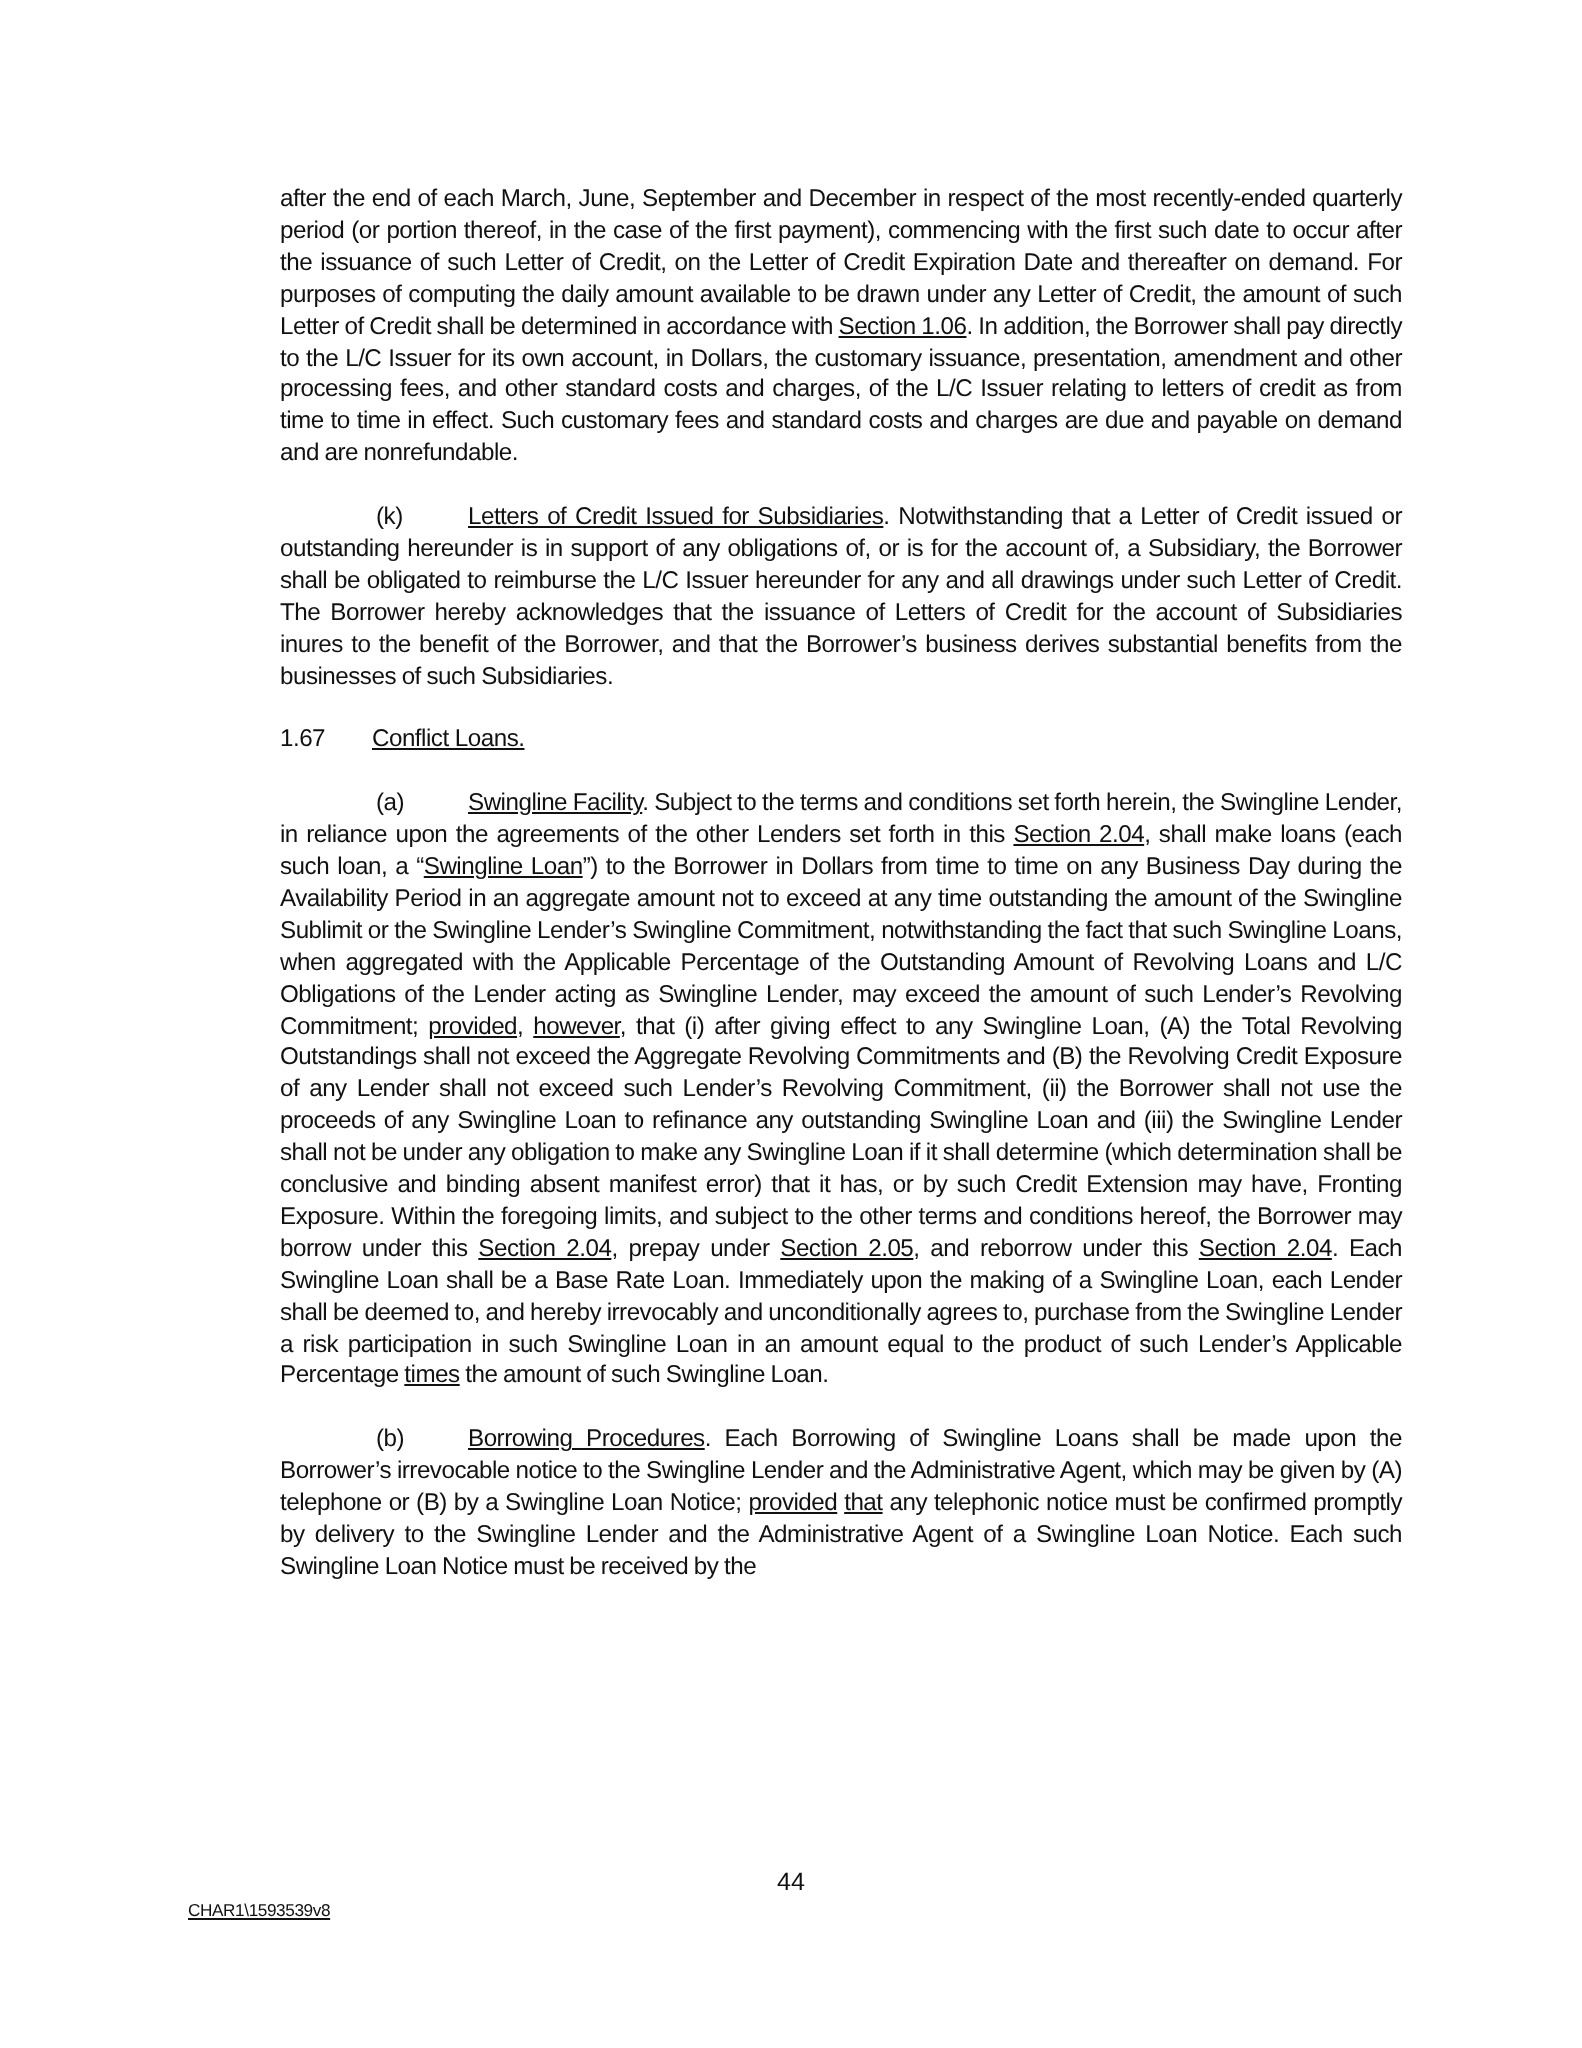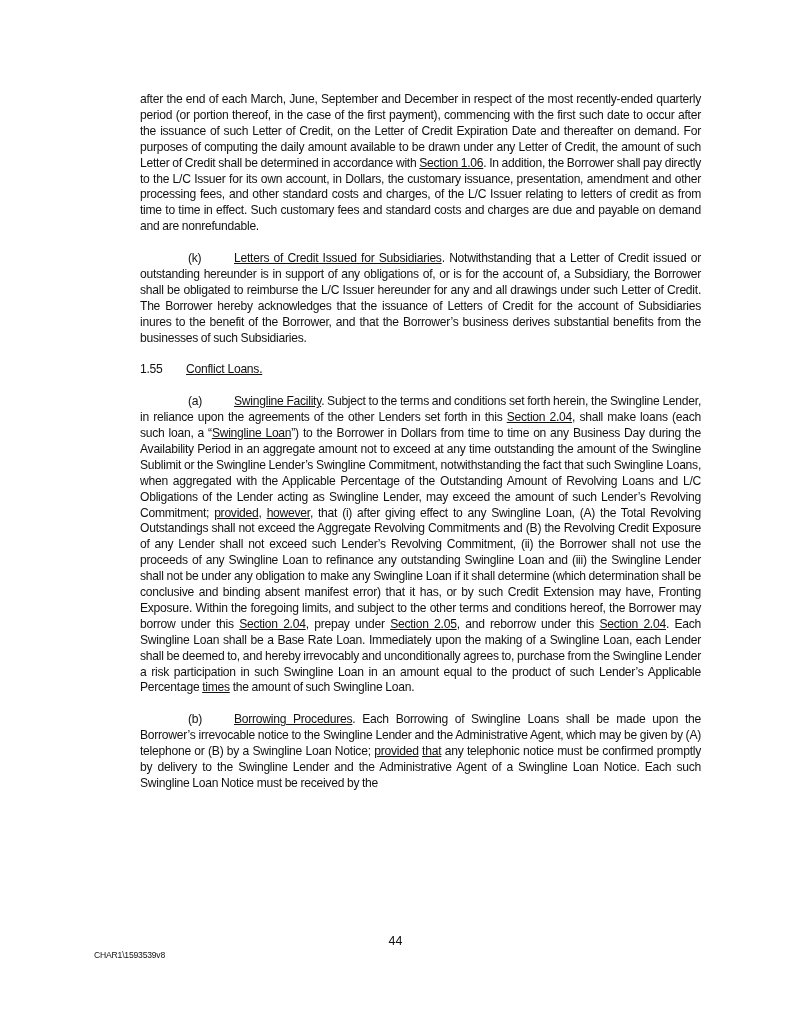--- a/index.html
+++ b/index.html
@@ -12,33 +12,33 @@
     margin: 0; font-size: 12.1px; line-height: 15.9px;
     text-align: justify; letter-spacing: -0.25px; word-spacing: -0.3px;
   }
   .gap { margin-top: 15.9px; }
   .indent { text-indent: 48px; }
   .sub { display: inline-block; width: 46px; text-indent: 0; }
   .u { text-decoration: underline; }
   .heading { font-size: 12.1px; line-height: 15.9px; letter-spacing: -0.25px; }
   .heading .num { display: inline-block; width: 46px; }
   .pagenum { position: absolute; top: 934px; left: 0; width: 791px; text-align: center; font-size: 12.5px; }
-  .footer-id { position: absolute; top: 950px; left: 94px; font-size: 8.6px; letter-spacing: -0.2px; }
+  .footer-id { position: absolute; top: 950px; left: 94px; font-size: 8.6px; letter-spacing: -0.2px; text-decoration: underline; }
 </style>
 </head>
 <body>
 
 <div class="page">
 
   <p><span>after the end of each March, June, September and December in respect of the most recently-ended quarterly period (or portion thereof, in the case of the first payment), commencing with the first such date to occur after the issuance of such Letter of Credit, on the Letter of Credit Expiration Date and thereafter on demand.  For purposes of computing the daily amount available to be drawn under any Letter of Credit, the amount of such Letter of Credit shall be determined in accordance with </span><span class="u">Section 1.06</span><span>.  In addition, the Borrower shall pay directly to the L/C Issuer for its own account, in Dollars, the customary issuance, presentation, amendment and other processing fees, and other standard costs and charges, of the L/C Issuer relating to letters of credit as from time to time in effect.  Such customary fees and standard costs and charges are due and payable on demand and are nonrefundable.</span></p>
 
 
   <p class="gap indent"><span class="sub">(k)</span><span class="u">Letters of Credit Issued for Subsidiaries</span><span>.  Notwithstanding that a Letter of Credit issued or outstanding hereunder is in support of any obligations of, or is for the account of, a Subsidiary, the Borrower shall be obligated to reimburse the L/C Issuer hereunder for any and all drawings under such Letter of Credit.  The Borrower hereby acknowledges that the issuance of Letters of Credit for the account of Subsidiaries inures to the benefit of the Borrower, and that the Borrower’s business derives substantial benefits from the businesses of such Subsidiaries.</span></p>
 
-  <div class="heading gap"><span class="num">1.55</span><span class="u">Conflict Loans.</span></div>
+  <div class="heading gap"><span class="num">1.67</span><span class="u">Conflict Loans.</span></div>
 
   <p class="gap indent"><span class="sub">(a)</span><span class="u">Swingline Facility</span><span>.  Subject to the terms and conditions set forth herein, the Swingline Lender, in reliance upon the agreements of the other Lenders set forth in this </span><span class="u">Section 2.04</span><span>, shall make loans (each such loan, a “</span><span class="u">Swingline Loan</span><span>”) to the Borrower in Dollars from time to time on any Business Day during the Availability Period in an aggregate amount not to exceed at any time outstanding the amount of the Swingline Sublimit or the Swingline Lender’s Swingline Commitment, notwithstanding the fact that such Swingline Loans, when aggregated with the Applicable Percentage of the Outstanding Amount of Revolving Loans and L/C Obligations of the Lender acting as Swingline Lender, may exceed the amount of such Lender’s Revolving Commitment; </span><span class="u">provided</span><span>, </span><span class="u">however</span><span>, that (i) after giving effect to any Swingline Loan, (A) the Total Revolving Outstandings shall not exceed the Aggregate Revolving Commitments and (B) the Revolving Credit Exposure of any Lender shall not exceed such Lender’s Revolving Commitment, (ii) the Borrower shall not use the proceeds of any Swingline Loan to refinance any outstanding Swingline Loan and (iii) the Swingline Lender shall not be under any obligation to make any Swingline Loan if it shall determine (which determination shall be conclusive and binding absent manifest error) that it has, or by such Credit Extension may have, Fronting Exposure.  Within the foregoing limits, and subject to the other terms and conditions hereof, the Borrower may borrow under this </span><span class="u">Section 2.04</span><span>, prepay under </span><span class="u">Section 2.05</span><span>, and reborrow under this </span><span class="u">Section 2.04</span><span>.  Each Swingline Loan shall be a Base Rate Loan.  Immediately upon the making of a Swingline Loan, each Lender shall be deemed to, and hereby irrevocably and unconditionally agrees to, purchase from the Swingline Lender a risk participation in such Swingline Loan in an amount equal to the product of such Lender’s Applicable Percentage </span><span class="u">times</span><span> the amount of such Swingline Loan.</span></p>
 
   <p class="gap indent"><span class="sub">(b)</span><span class="u">Borrowing Procedures</span><span>.  Each Borrowing of Swingline Loans shall be made upon the Borrower’s irrevocable notice to the Swingline Lender and the Administrative Agent, which may be given by (A) telephone or (B) by a Swingline Loan Notice; </span><span class="u">provided</span><span> </span><span class="u">that</span><span> any telephonic notice must be confirmed promptly by delivery to the Swingline Lender and the Administrative Agent of a Swingline Loan Notice.  Each such Swingline Loan Notice must be received by the</span></p>
 
 </div>
 
 <div class="pagenum">44</div>
 <div class="footer-id">CHAR1\1593539v8</div>
 

